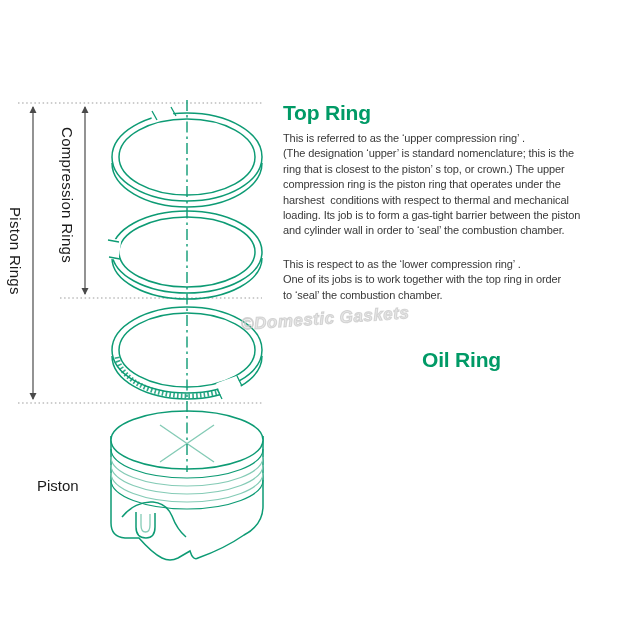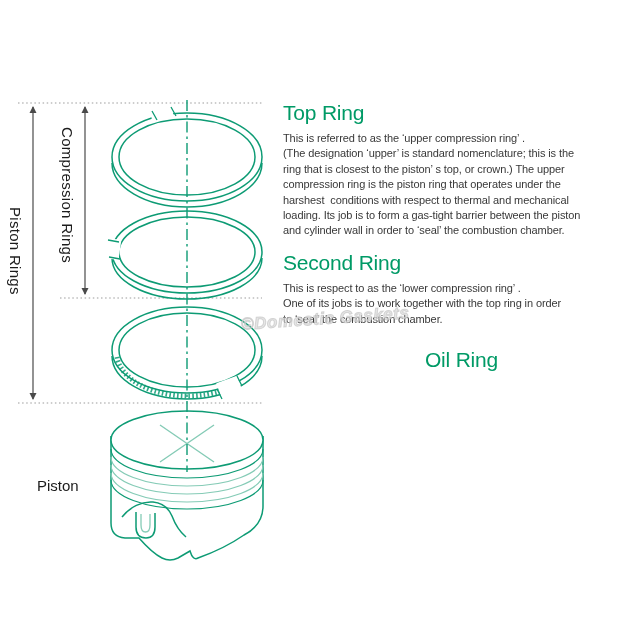--- a/index.html
+++ b/index.html
@@ -10,21 +10,21 @@
   svg{position:absolute;left:0;top:0;}
   .vlabel{
     position:absolute;writing-mode:vertical-rl;
     font-size:15px;font-weight:400;color:#1c1c1c;letter-spacing:0.3px;white-space:nowrap;
   }
   #piston-rings-label{left:7px;top:207px;}
   #compression-rings-label{left:59px;top:127px;}
   #piston-label{position:absolute;left:37px;top:477px;font-size:15px;font-weight:500;color:#1b1b1b;}
   .section{position:absolute;left:283px;width:357px;}
   .section h2{
-    margin:0;font-size:21px;font-weight:400;color:#009a66;letter-spacing:-0.2px;
+    margin:0;font-size:21px;font-weight:700;color:#009a66;letter-spacing:-0.2px;
     font-family:"Liberation Sans",sans-serif;
   }
   .section .body{
     margin-top:6px;font-size:11px;line-height:15.4px;color:#383838;
     letter-spacing:-0.1px;white-space:pre;
   }
   #sec-top{top:101px;}
   #sec-second{top:251px;}
   #sec-oil{top:348px;text-align:center;}
   #watermark{
@@ -118,21 +118,20 @@
     <div class="body">This is referred to as the ‘upper compression ring’ .
 (The designation ‘upper’ is standard nomenclature; this is the
 ring that is closest to the piston’ s top, or crown.) The upper
 compression ring is the piston ring that operates under the
 harshest  conditions with respect to thermal and mechanical
 loading. Its job is to form a gas-tight barrier between the piston
 and cylinder wall in order to ‘seal’ the combustion chamber.</div>
   </div>
 
   <div class="section" id="sec-second">
-    <h2>Second Ring</h2>
     <div class="body">This is respect to as the ‘lower compression ring’ .
 One of its jobs is to work together with the top ring in order
 to ‘seal’ the combustion chamber.</div>
   </div>
 
   <div class="section" id="sec-oil">
     <h2>Oil Ring</h2>
   </div>
 
   <div id="watermark">©Domestic Gaskets</div>

